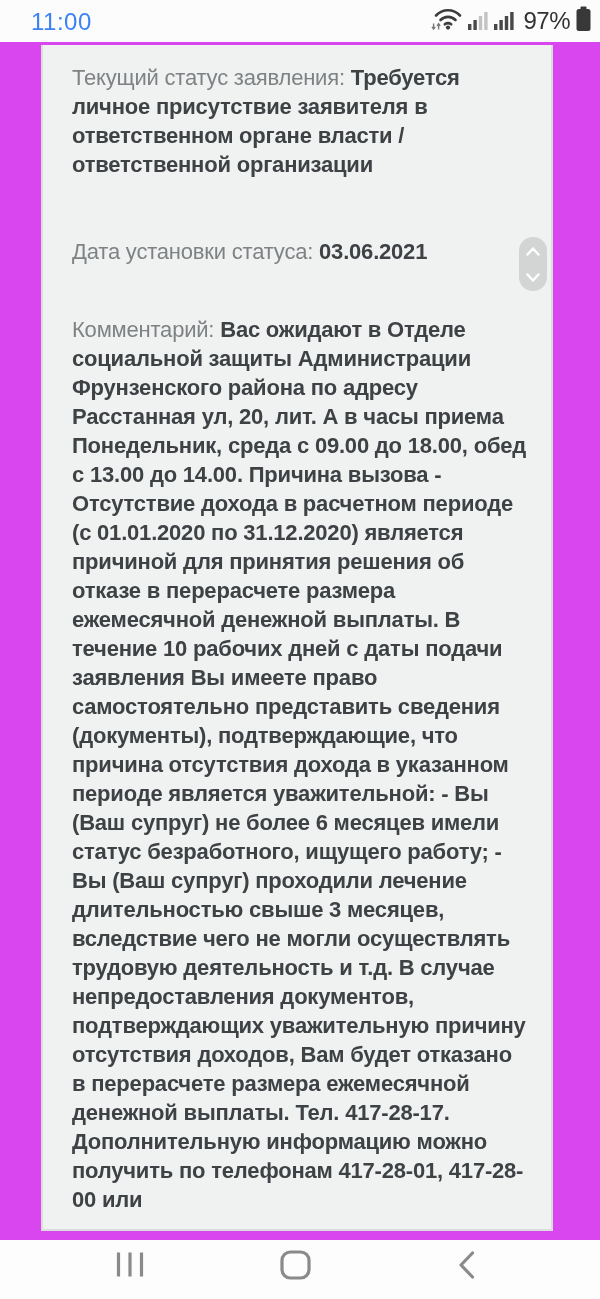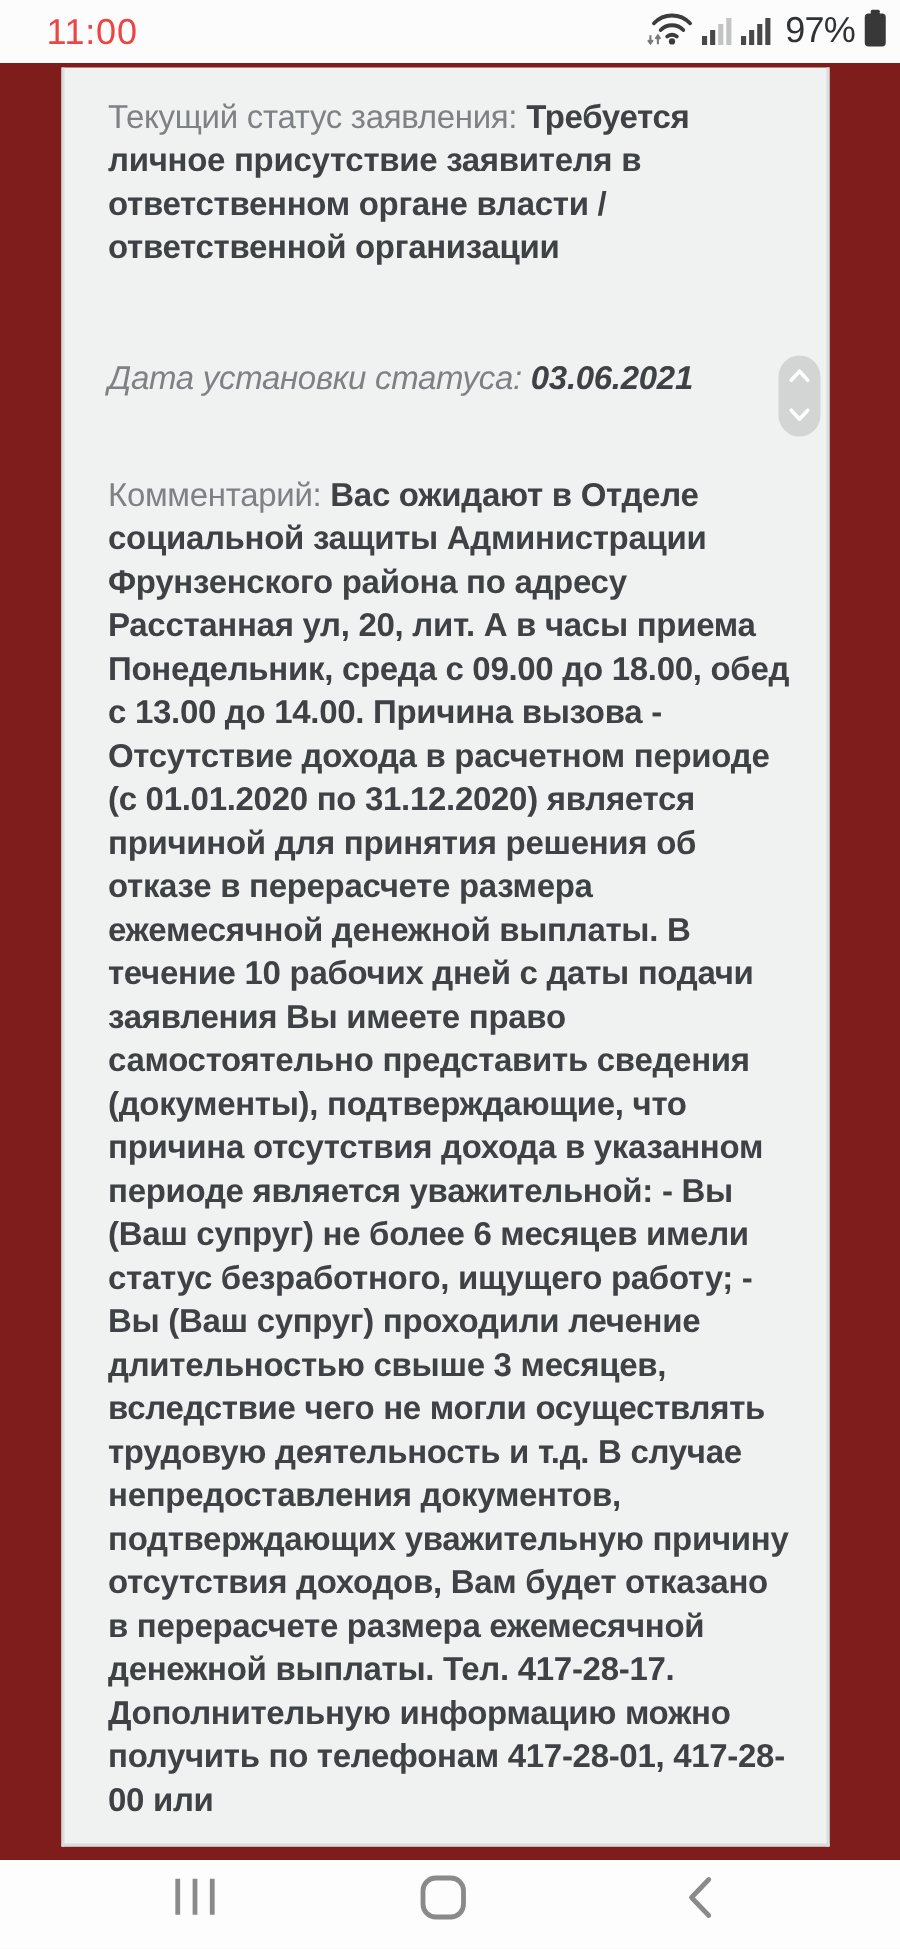--- a/index.html
+++ b/index.html
@@ -11,53 +11,53 @@
   }
   .screen{position:absolute;inset:0;}
 
   
   .status-bar{
     position:absolute;left:0;top:0;width:600px;height:42px;
     background:#fcfcfc;
   }
   .status-time{
     position:absolute;left:31px;top:8px;
-    font-size:24px;font-weight:500;color:#ef4444;letter-spacing:.5px;
+    font-size:24px;font-weight:500;color:#3b82f6;letter-spacing:.5px;
   }
   .status-icons{
     position:absolute;right:8px;top:0;height:42px;
     display:flex;align-items:center;gap:5px;
   }
   .battery-percent{
     font-size:24px;color:#303234;letter-spacing:-.5px;margin-left:3px;text-align:right;
   }
 
   
   .webview{
     position:absolute;left:0;top:42px;width:600px;height:1198px;
-    background:#7f1d1d;
+    background:#d946ef;
   }
   .panel{
     position:absolute;left:41px;top:3px;width:512px;height:1186px;
     box-sizing:border-box;
     background:#f0f1f1;
     border-left:2px solid #d9dedd;
     border-right:2px solid #d9dedd;
     border-bottom:2px solid #d9dedd;
     padding:18px 24px 0 29px;
     overflow:hidden;
   }
   .block{
     margin:0;
     font-size:22px;line-height:29px;letter-spacing:-.2px;
     color:#7e8284;
   }
   .block .val{font-weight:700;color:#3e4245;}
   .block-status{margin-bottom:58px;}
-  .block-date{margin-bottom:49px;font-style:italic;}
+  .block-date{margin-bottom:49px;}
 
   
   .scroll-pill{
     position:absolute;left:519px;top:195px;width:28px;height:54px;
     background:#d3d4d4;border-radius:14px;
     display:flex;flex-direction:column;align-items:center;justify-content:center;gap:8px;
   }
 
   
   .nav-bar{

